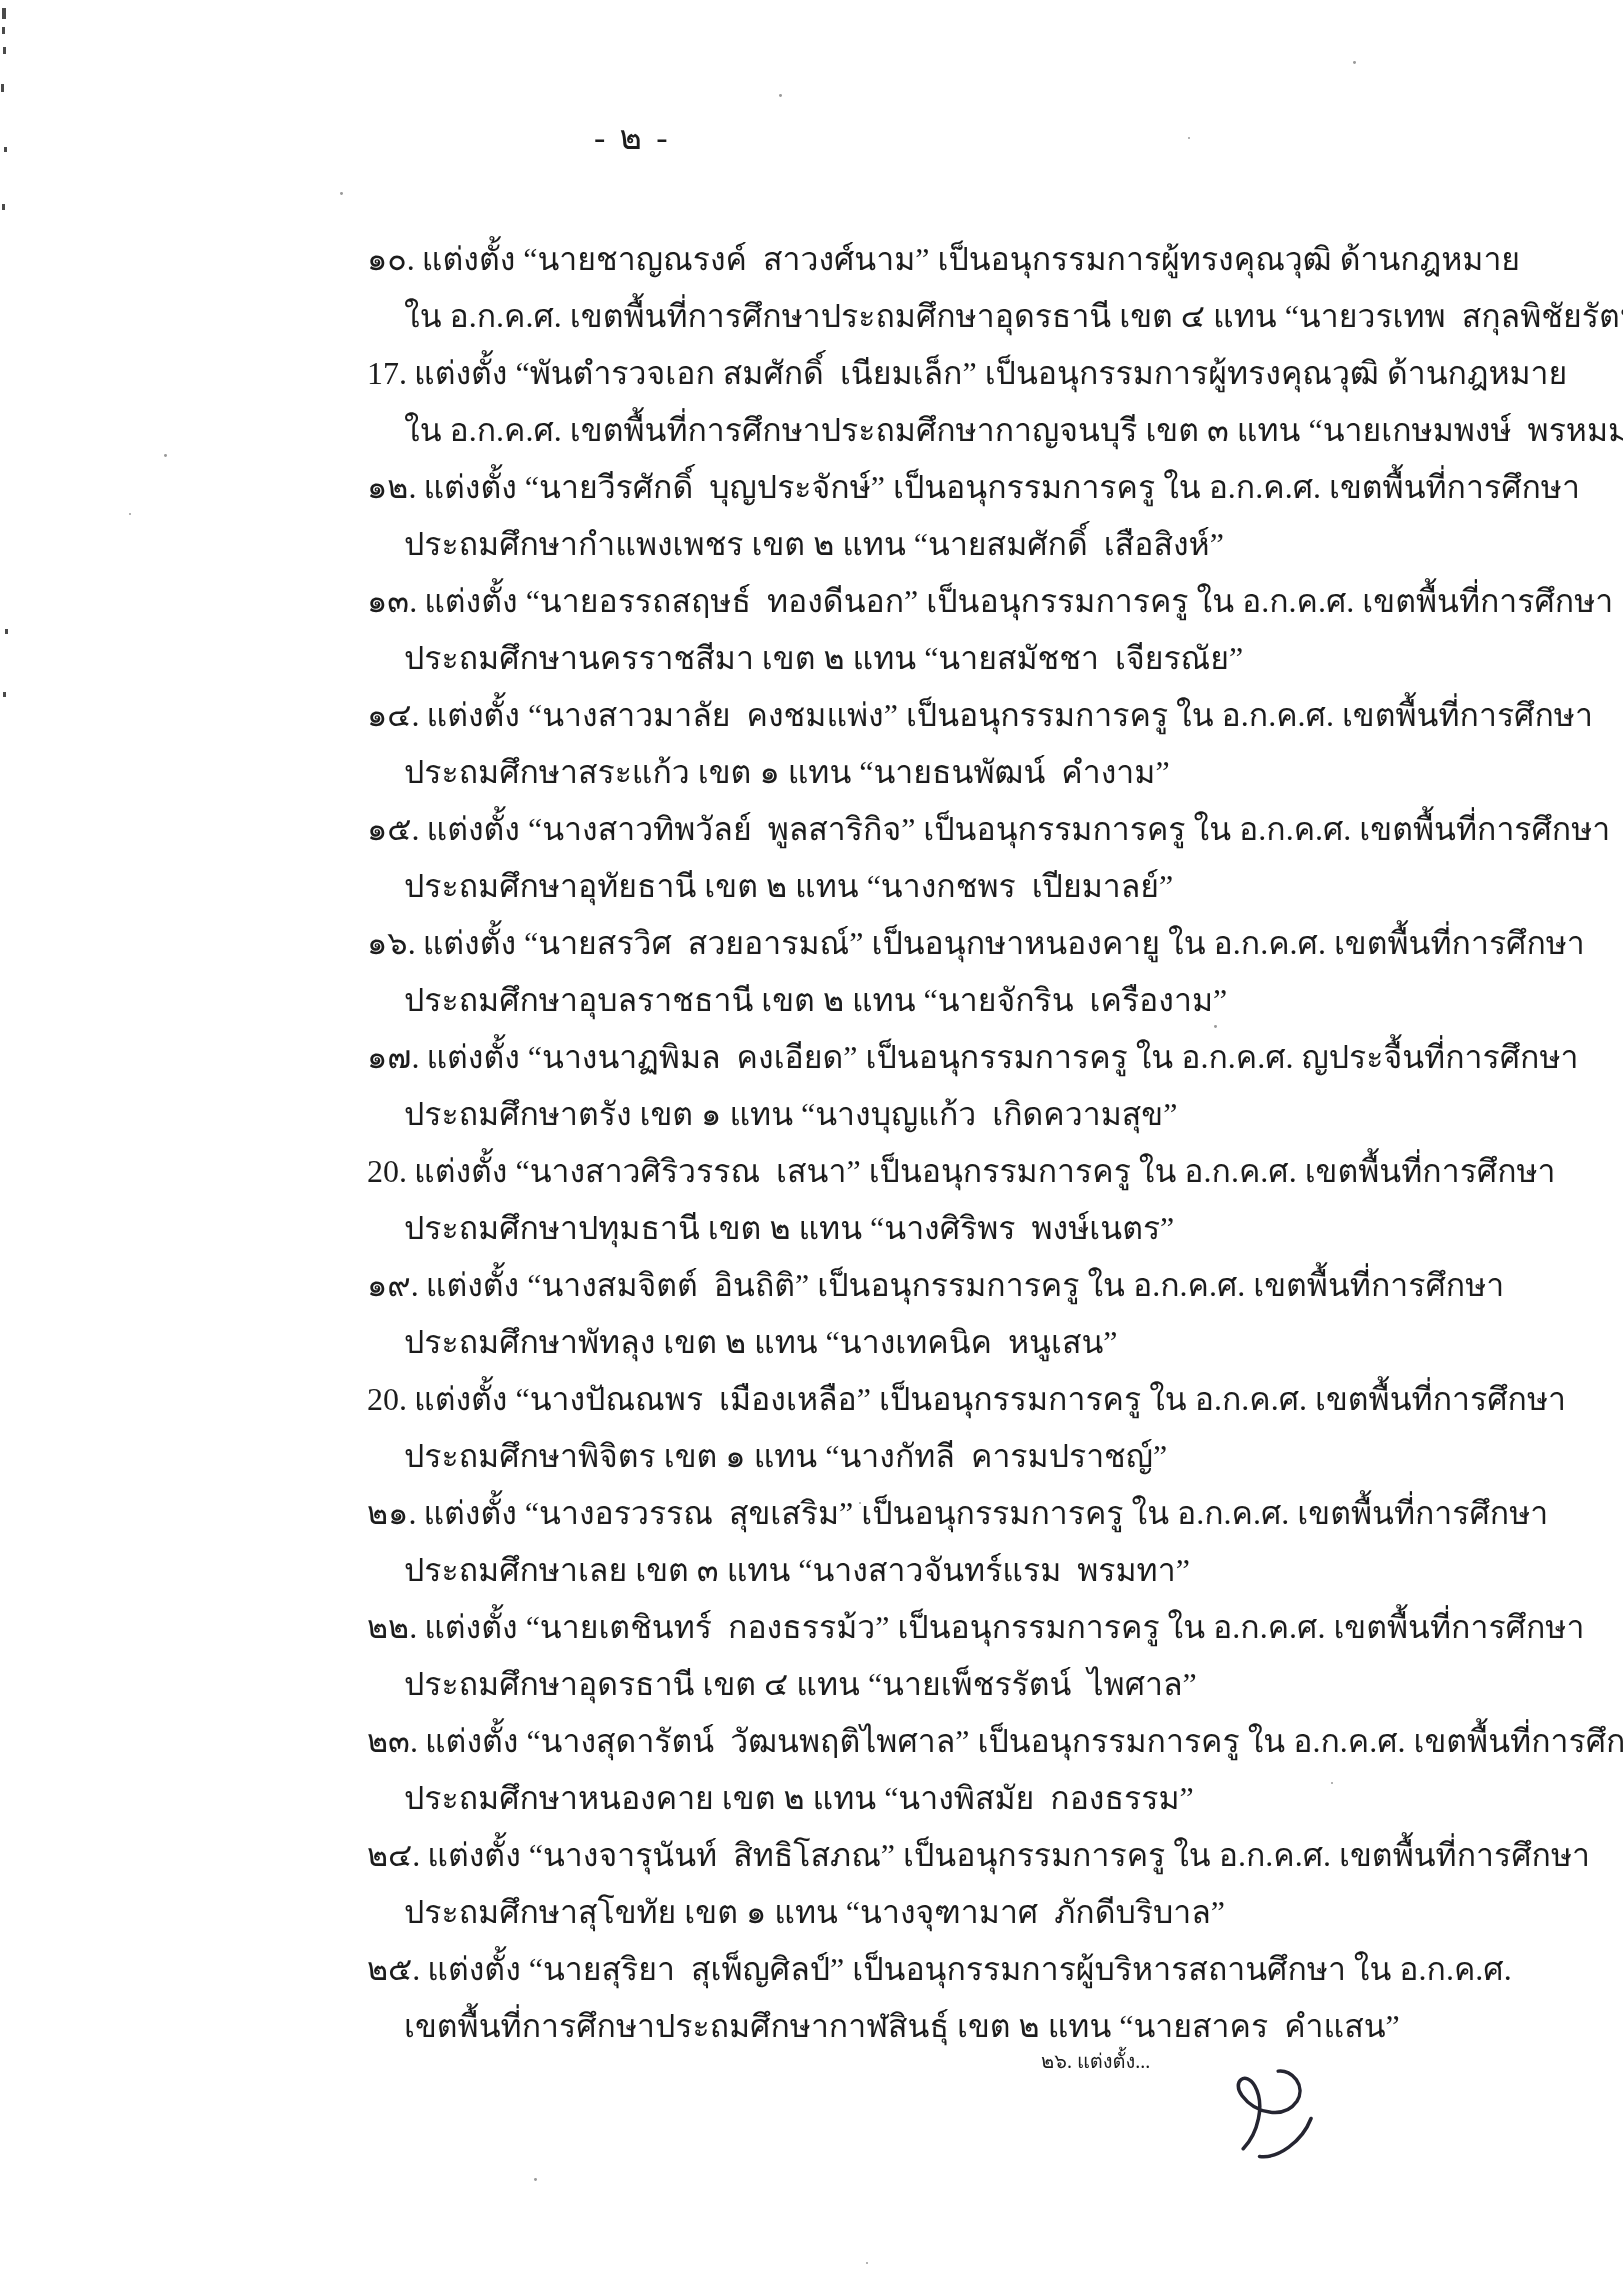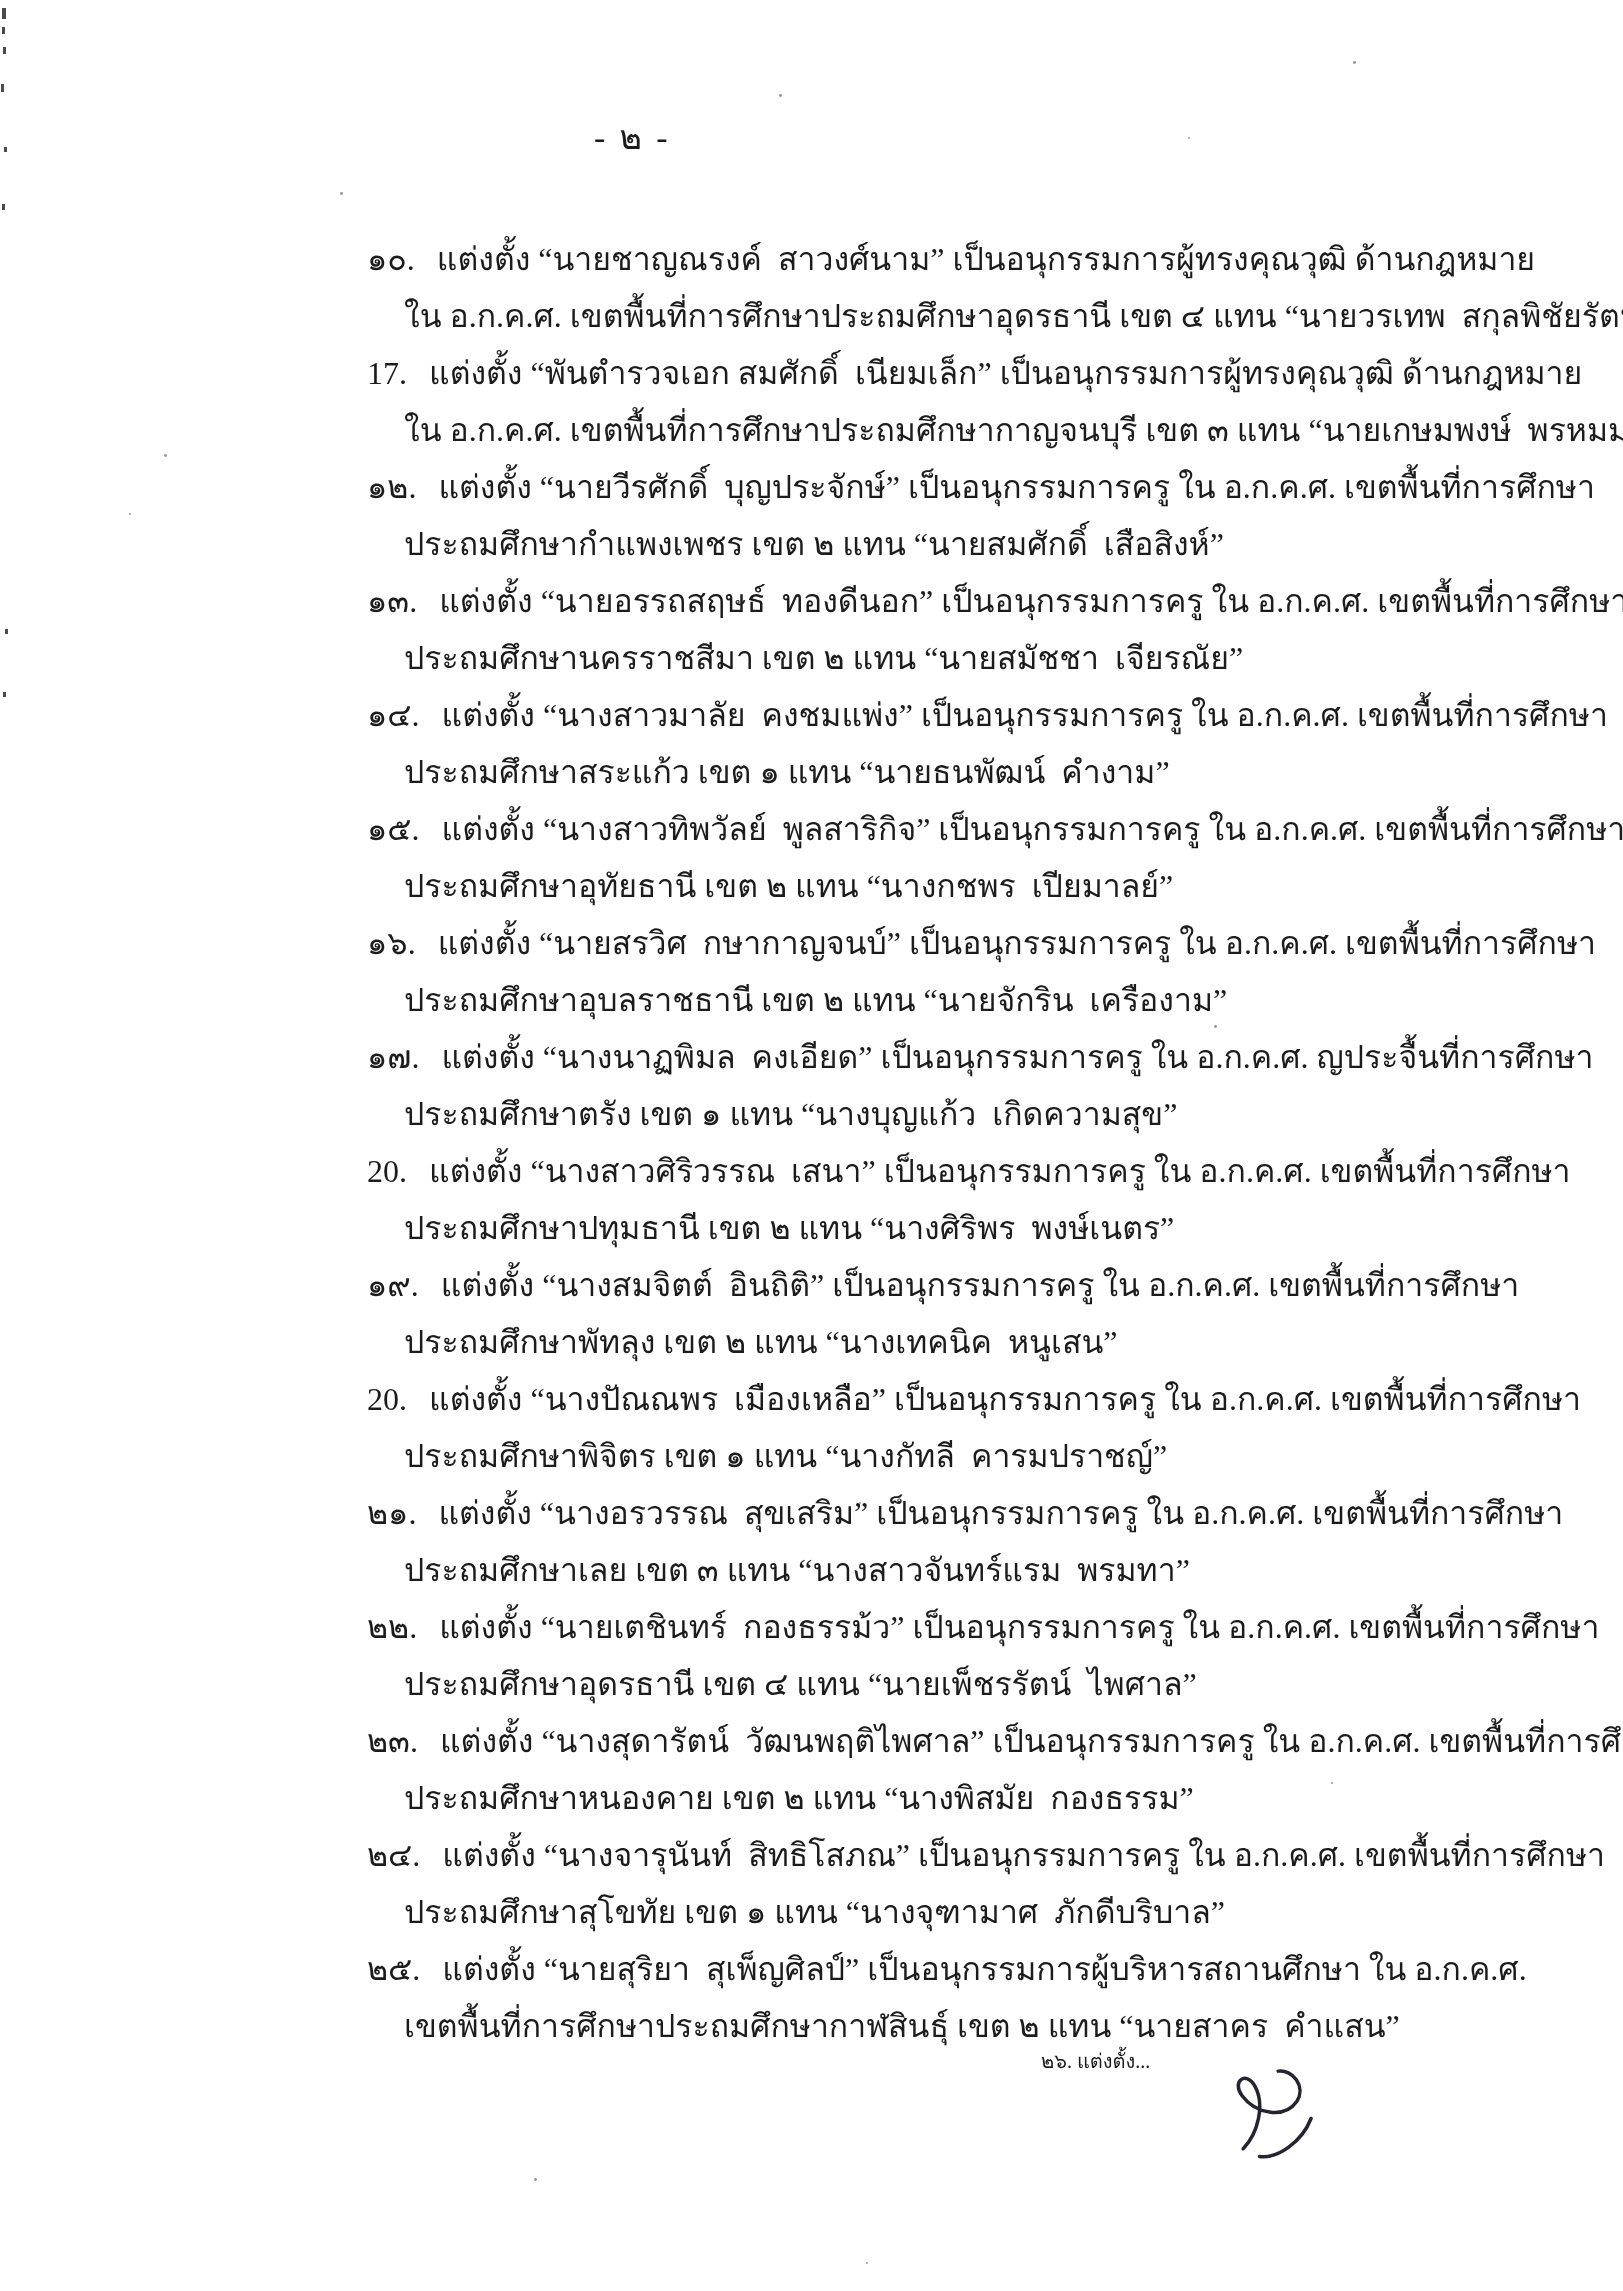--- a/index.html
+++ b/index.html
@@ -13,21 +13,21 @@
   }
   .page-no {
     position:absolute; left:594px; top:110px;
     font-size:34px; letter-spacing:2.9px; white-space:pre;
   }
   .content {
     position:absolute; left:367px; top:231px;
     font-size:32px;
   }
   .line { height:57px; line-height:57px; white-space:pre; }
-  .l1 .no { display:inline-block; margin-right:22px; }
+  .l1 .no { display:inline-block; margin-right:7px; }
   .l2 { padding-left:37px; }
   .continuation {
     position:absolute; left:1041px; top:2045px;
     font-size:20px; white-space:pre;
   }
   .signature {
     position:absolute; left:1213px; top:2039px;
     transform:rotate(-24deg);
   }
   .speck { position:absolute; background:#9a9a9a; border-radius:50%; }
@@ -64,21 +64,21 @@
     <div class="line l1"><span class="no">๑๔.</span><span>แต่งตั้ง “นางสาวมาลัย  คงชมแพ่ง” เป็นอนุกรรมการครู ใน อ.ก.ค.ศ. เขตพื้นที่การศึกษา</span></div>
     <div class="line l2">ประถมศึกษาสระแก้ว เขต ๑ แทน “นายธนพัฒน์  คำงาม”</div>
   </div>
 
   <div class="item">
     <div class="line l1"><span class="no">๑๕.</span><span>แต่งตั้ง “นางสาวทิพวัลย์  พูลสาริกิจ” เป็นอนุกรรมการครู ใน อ.ก.ค.ศ. เขตพื้นที่การศึกษา</span></div>
     <div class="line l2">ประถมศึกษาอุทัยธานี เขต ๒ แทน “นางกชพร  เปียมาลย์”</div>
   </div>
 
   <div class="item">
-    <div class="line l1"><span class="no">๑๖.</span><span>แต่งตั้ง “นายสรวิศ  กษากาญจนบ์” เป็นอนุกรรมการครู ใน อ.ก.ค.ศ. เขตพื้นที่การศึกษา</span></div>
+    <div class="line l1"><span class="no">๑๖.</span><span>แต่งตั้ง “นายสรวิศ  สวยอารมณ์” เป็นอนุกษาหนองคายู ใน อ.ก.ค.ศ. เขตพื้นที่การศึกษา</span></div>
     <div class="line l2">ประถมศึกษาอุบลราชธานี เขต ๒ แทน “นายจักริน  เครืองาม”</div>
   </div>
 
   <div class="item">
     <div class="line l1"><span class="no">๑๗.</span><span>แต่งตั้ง “นางนาฏพิมล  คงเอียด” เป็นอนุกรรมการครู ใน อ.ก.ค.ศ. ญประจื้นที่การศึกษา</span></div>
     <div class="line l2">ประถมศึกษาตรัง เขต ๑ แทน “นางบุญแก้ว  เกิดความสุข”</div>
   </div>
 
   <div class="item">
     <div class="line l1"><span class="no">20.</span><span>แต่งตั้ง “นางสาวศิริวรรณ  เสนา” เป็นอนุกรรมการครู ใน อ.ก.ค.ศ. เขตพื้นที่การศึกษา</span></div>

